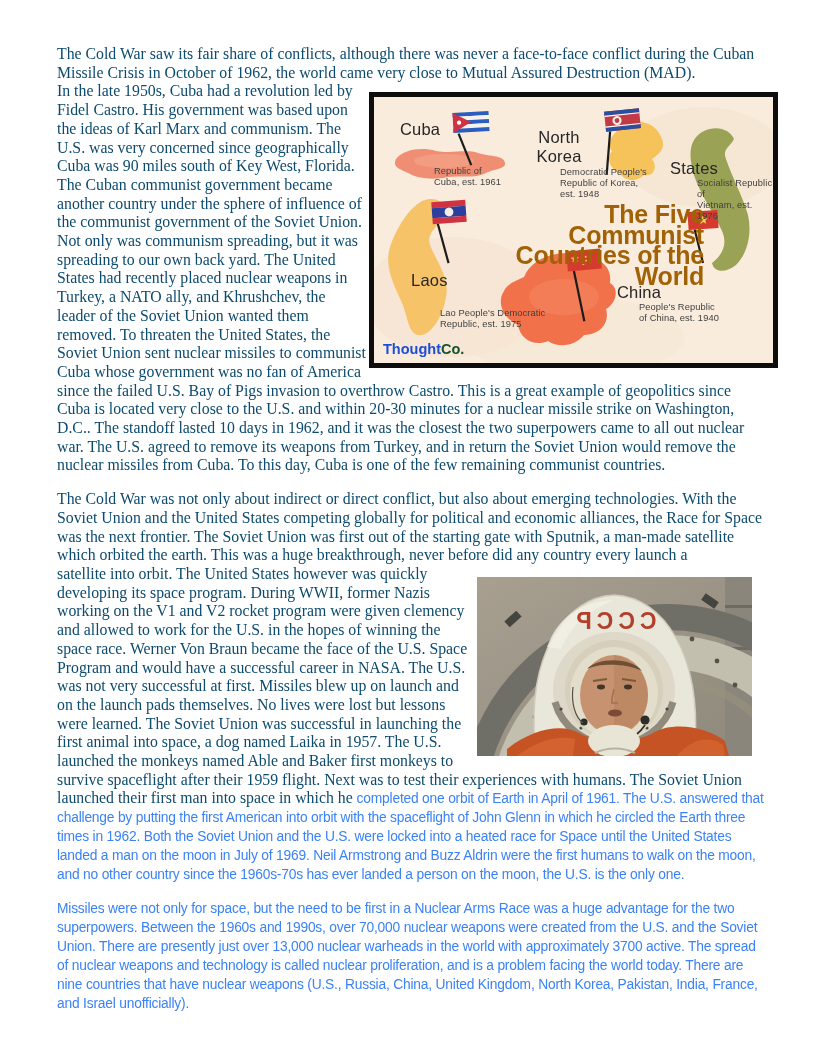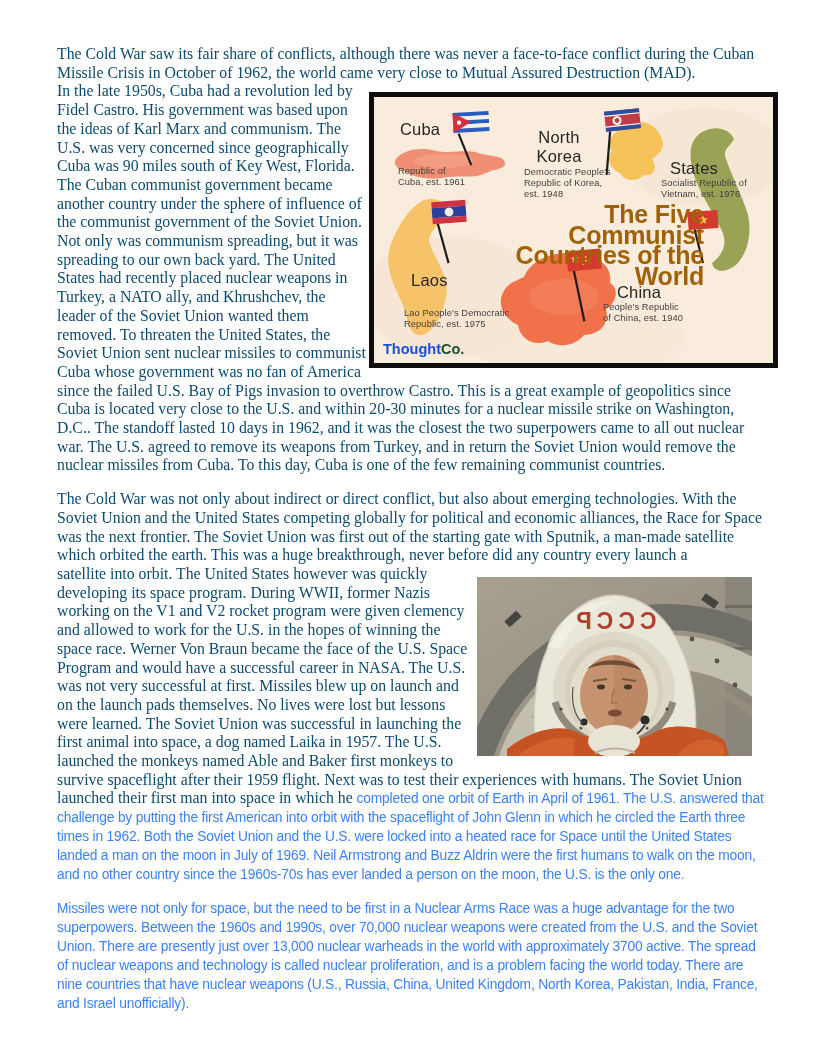--- a/index.html
+++ b/index.html
@@ -32,21 +32,21 @@
     position:relative;
     width:399px;height:266px;
     border:5px solid #0d0d0d;
     margin:10px -12px 8px 2px;
     background:#f9ecdc;
     box-sizing:content-box;
   }
   .map-fig svg{position:absolute;left:0;top:0;}
   .map-label{position:absolute;font-family:"Liberation Sans", sans-serif;}
   .c-name{font-weight:400;font-size:16.5px;line-height:18px;color:#262626;letter-spacing:0.2px;}
-  .c-sub{font-size:9.3px;line-height:11px;color:#3f3f3f;letter-spacing:0.1px;}
+  .c-sub{font-size:9.3px;line-height:11px;color:#3f3f3f;letter-spacing:0.1px;margin-left:36px;}
   .map-title{
     position:absolute;left:110px;top:107px;width:220px;
     text-align:right;
     font-family:"Liberation Sans", sans-serif;
     font-weight:800;font-size:25px;line-height:20.5px;
     color:#a16207;letter-spacing:-0.2px;
   }
   .logo{position:absolute;left:9px;top:244px;font-family:"Liberation Sans", sans-serif;font-weight:700;font-size:14.5px;}
   .logo .lb{color:#1d4ed8;}
   .logo .lg{color:#14532d;}

